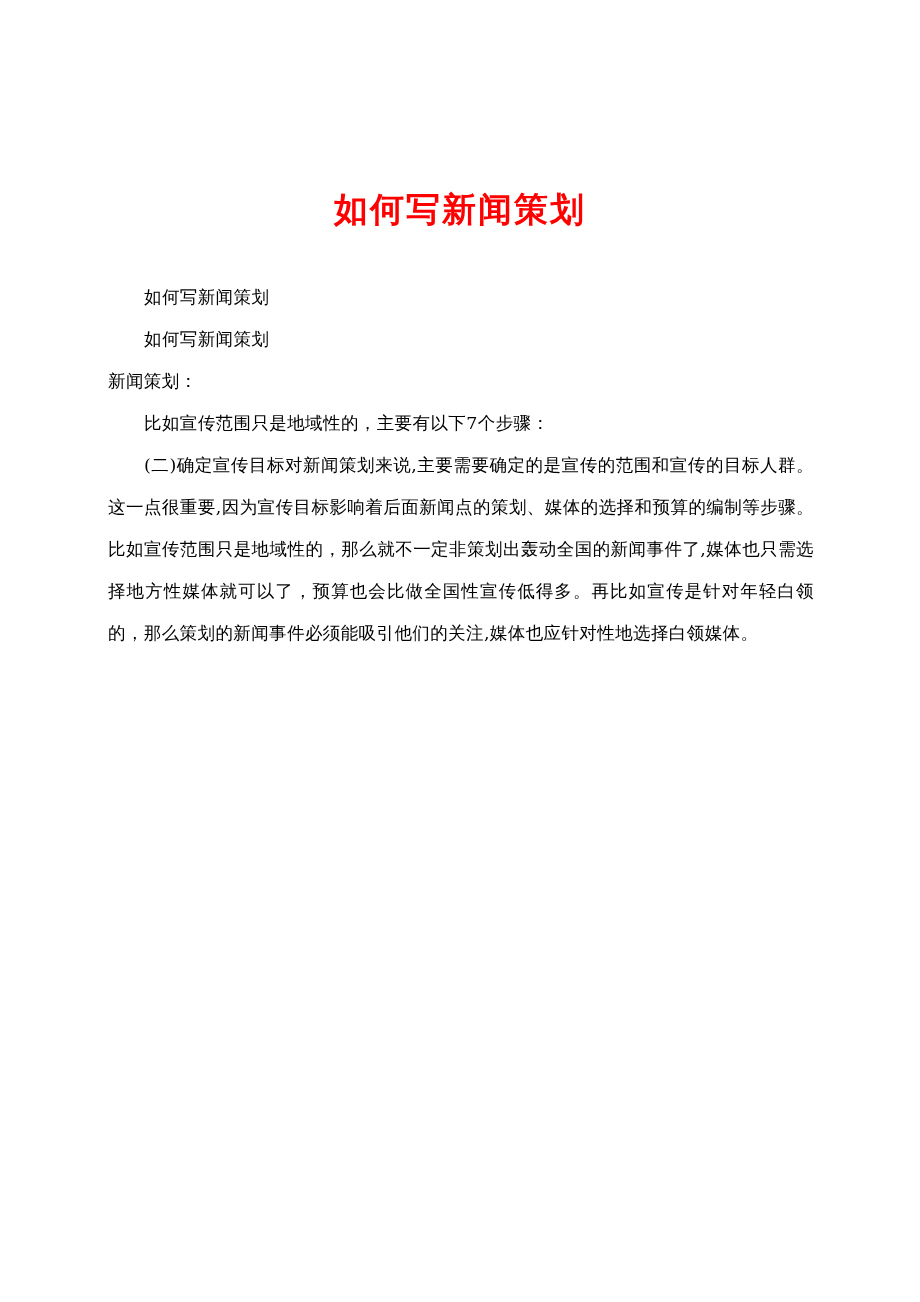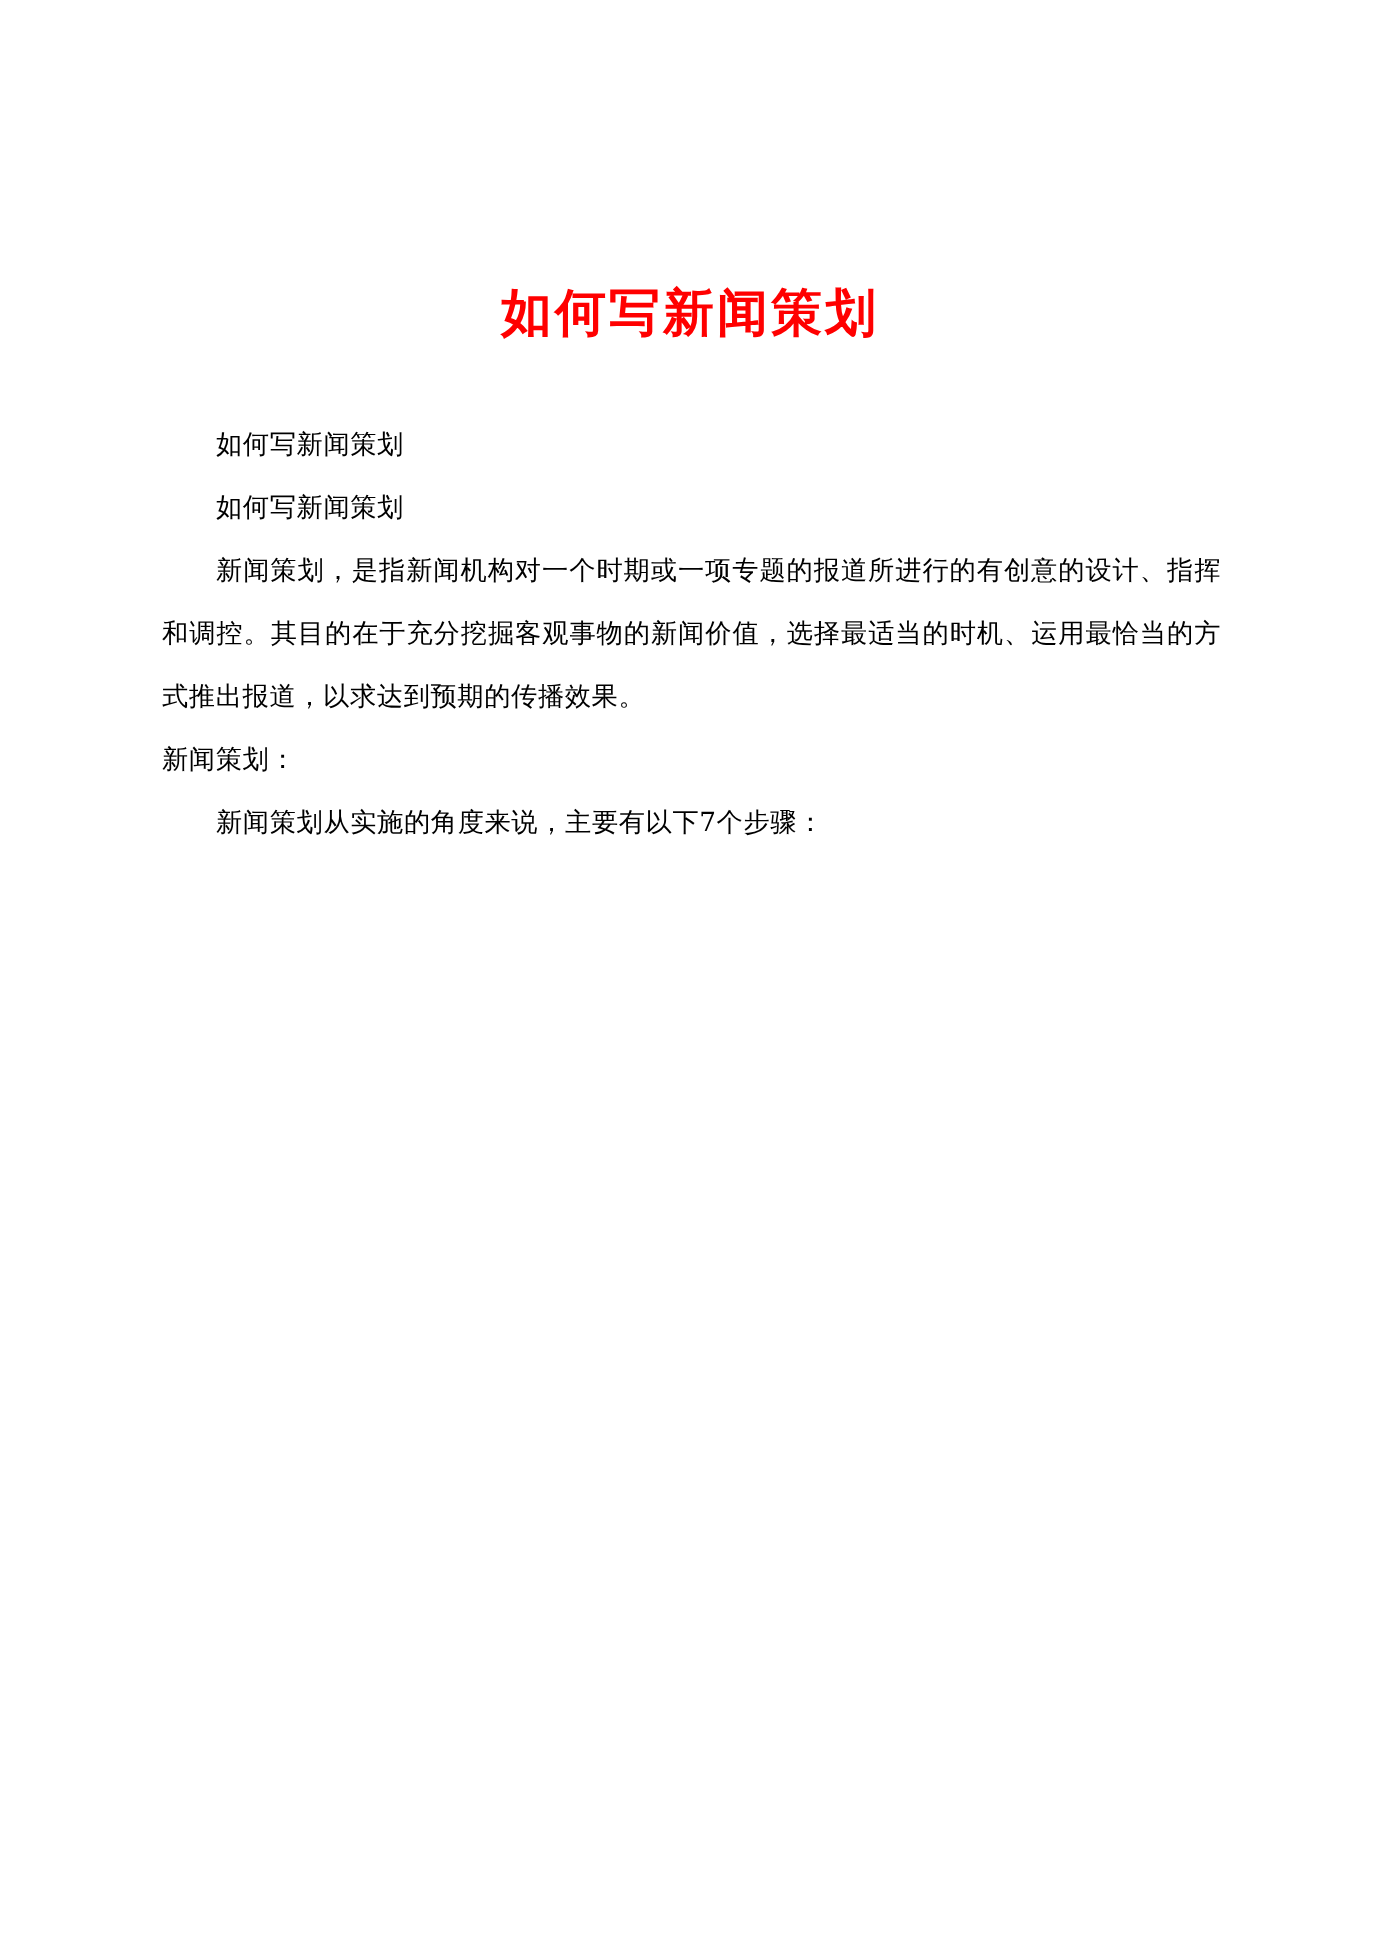--- a/index.html
+++ b/index.html
@@ -63,18 +63,18 @@
 </head>
 <body>
 
 <div class="page">
 
   <h1 class="doc-title">如何写新闻策划</h1>
 
   <div class="body-block">
     <p class="para indent2">如何写新闻策划</p>
     <p class="para indent2">如何写新闻策划</p>
-    <p class="para indent2">新闻策划，是指新闻机构对一个时期或一项专题的报道所进行的有创意的设计、指挥和调控。其目的在于充分挖掘客观事物的新闻价值，选择最适当的时机、运用最恰当的方式推出报道，以求达到预期的传播效果。</p>
     <p class="para noindent">新闻策划：</p>
-    <p class="para indent2">新闻策划从实施的角度来说，主要有以下7个步骤：</p>
+    <p class="para indent2">比如宣传范围只是地域性的，主要有以下7个步骤：</p>
+    <p class="para indent2">(二)确定宣传目标对新闻策划来说,主要需要确定的是宣传的范围和宣传的目标人群。这一点很重要,因为宣传目标影响着后面新闻点的策划、媒体的选择和预算的编制等步骤。比如宣传范围只是地域性的，那么就不一定非策划出轰动全国的新闻事件了,媒体也只需选择地方性媒体就可以了，预算也会比做全国性宣传低得多。再比如宣传是针对年轻白领的，那么策划的新闻事件必须能吸引他们的关注,媒体也应针对性地选择白领媒体。</p>
   </div>
 
 </div>
 
 </body></html>

